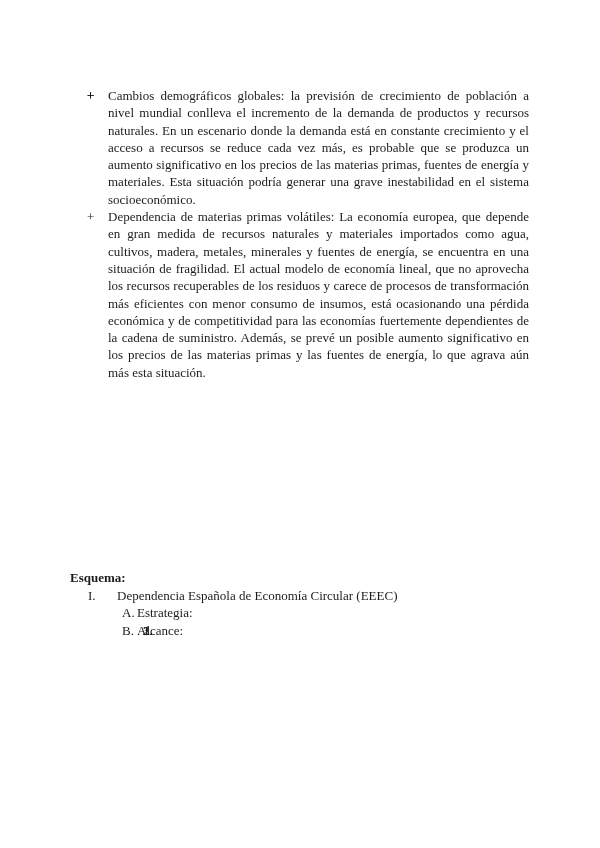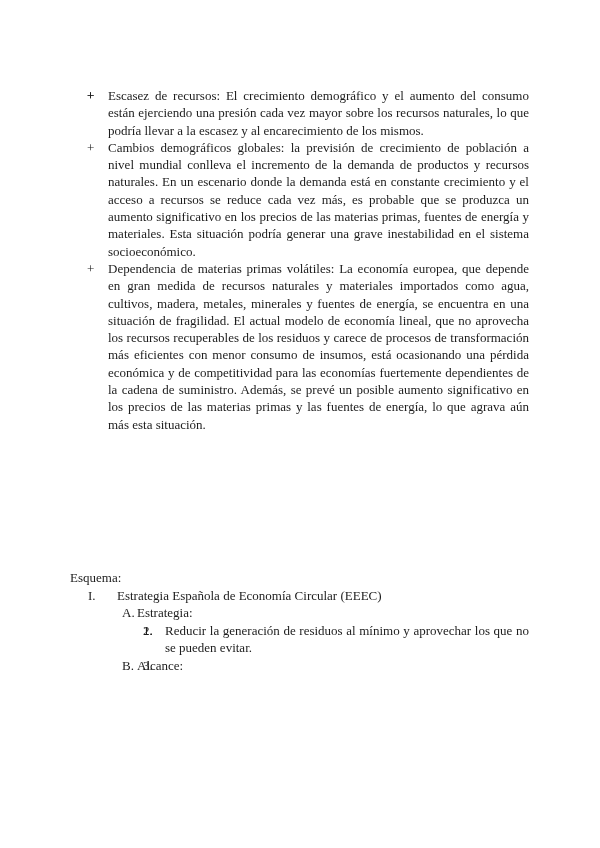--- a/index.html
+++ b/index.html
@@ -40,21 +40,21 @@
     top: 0;
   }
   .esquema {
     position: absolute;
     left: 70px;
     top: 569px;
     width: 459px;
     line-height: 17.5px;
   }
   .esquema-heading {
-    font-weight: normal;
+    font-weight: bold;
   }
   .outline-line-roman {
     position: relative;
     padding-left: 47px;
   }
   .outline-line-roman .roman-marker {
     position: absolute;
     left: 18px;
     top: 0;
   }
@@ -91,53 +91,51 @@
   <div class="body-text">
     <ul class="bullet-list">
       <li class="bullet-item">
         <span class="bullet-marker">+</span>
       </li>
       <li class="bullet-item">
         <span class="bullet-marker">+</span>
       </li>
       <li class="bullet-item">
         <span class="bullet-marker">+</span>
-        <span>Escasez de recursos: El crecimiento demográfico y el aumento del consumo están ejerciendo una presión cada vez mayor sobre los recursos naturales, lo que podría llevar a la escasez y al encarecimiento de los mismos.</span>
       </li>
       <li class="bullet-item">
         <span class="bullet-marker">+</span>
         <span>Cambios demográficos globales: la previsión de crecimiento de población a nivel mundial conlleva el incremento de la demanda de productos y recursos naturales. En un escenario donde la demanda está en constante crecimiento y el acceso a recursos se reduce cada vez más, es probable que se produzca un aumento significativo en los precios de las materias primas, fuentes de energía y materiales. Esta situación podría generar una grave inestabilidad en el sistema socioeconómico.</span>
       </li>
       <li class="bullet-item">
         <span class="bullet-marker">+</span>
         <span>Dependencia de materias primas volátiles: La economía europea, que depende en gran medida de recursos naturales y materiales importados como agua, cultivos, madera, metales, minerales y fuentes de energía, se encuentra en una situación de fragilidad. El actual modelo de economía lineal, que no aprovecha los recursos recuperables de los residuos y carece de procesos de transformación más eficientes con menor consumo de insumos, está ocasionando una pérdida económica y de competitividad para las economías fuertemente dependientes de la cadena de suministro. Además, se prevé un posible aumento significativo en los precios de las materias primas y las fuentes de energía, lo que agrava aún más esta situación.</span>
       </li>
     </ul>
   </div>
 
   <div class="esquema">
     <div class="esquema-heading">Esquema:</div>
 
     <div class="outline-line-roman">
       <span class="roman-marker">I.</span>
-      <span>Estrategia Española de Economía Circular (EEEC)</span>
+      <span>Dependencia Española de Economía Circular (EEEC)</span>
     </div>
 
     <div class="outline-line-letter">
       <span class="letter-marker">A.</span>
       <span>Estrategia:</span>
     </div>
 
     <ul class="outline-num-list">
       <li class="outline-num-item">
         <span class="num-marker">1.</span>
       </li>
       <li class="outline-num-item">
         <span class="num-marker">2.</span>
-        <span>Reducir la generación de residuos al mínimo y aprovechar los que no se pueden evitar.</span>
       </li>
       <li class="outline-num-item">
         <span class="num-marker">3.</span>
       </li>
     </ul>
 
     <div class="outline-line-letter">
       <span class="letter-marker">B.</span>
       <span>Alcance:</span>
     </div>

